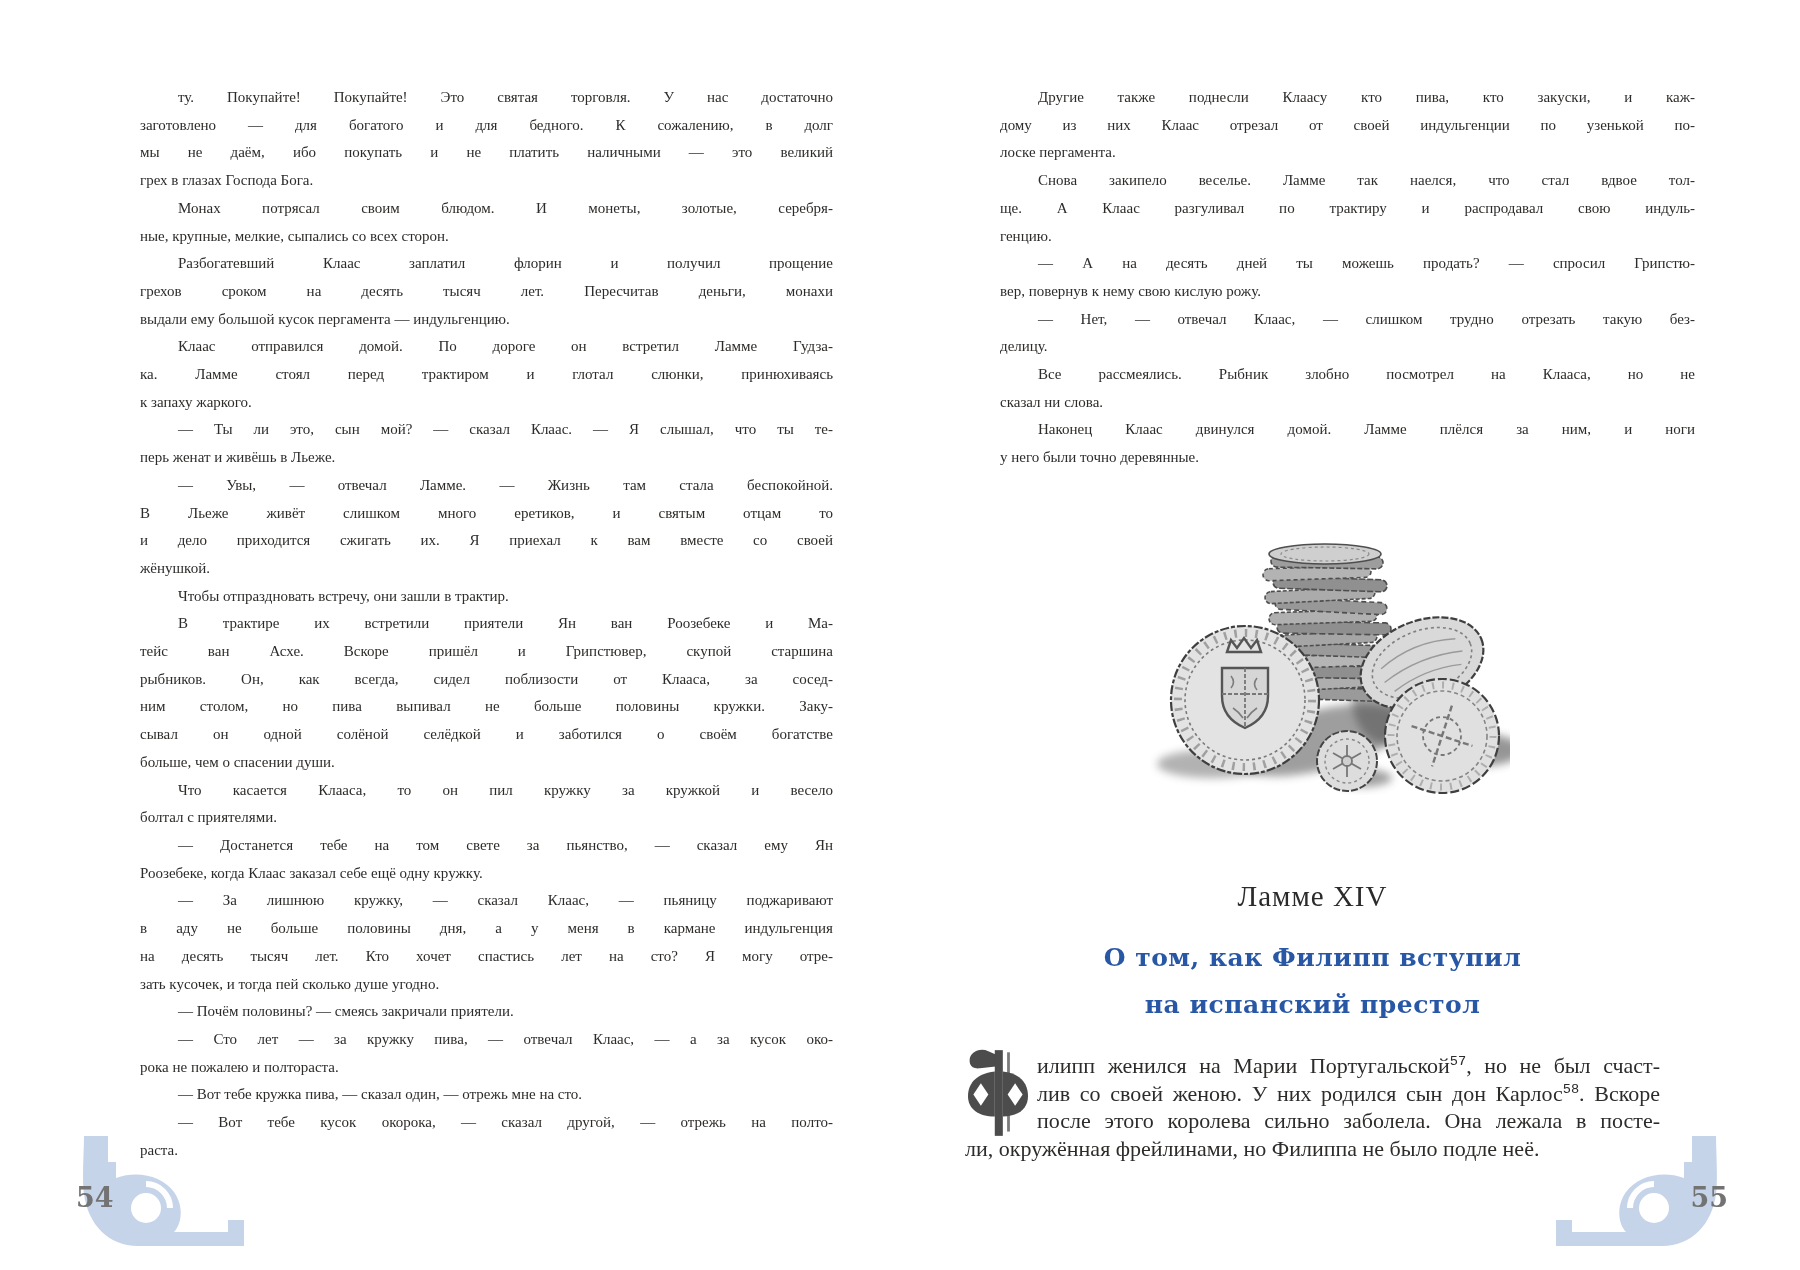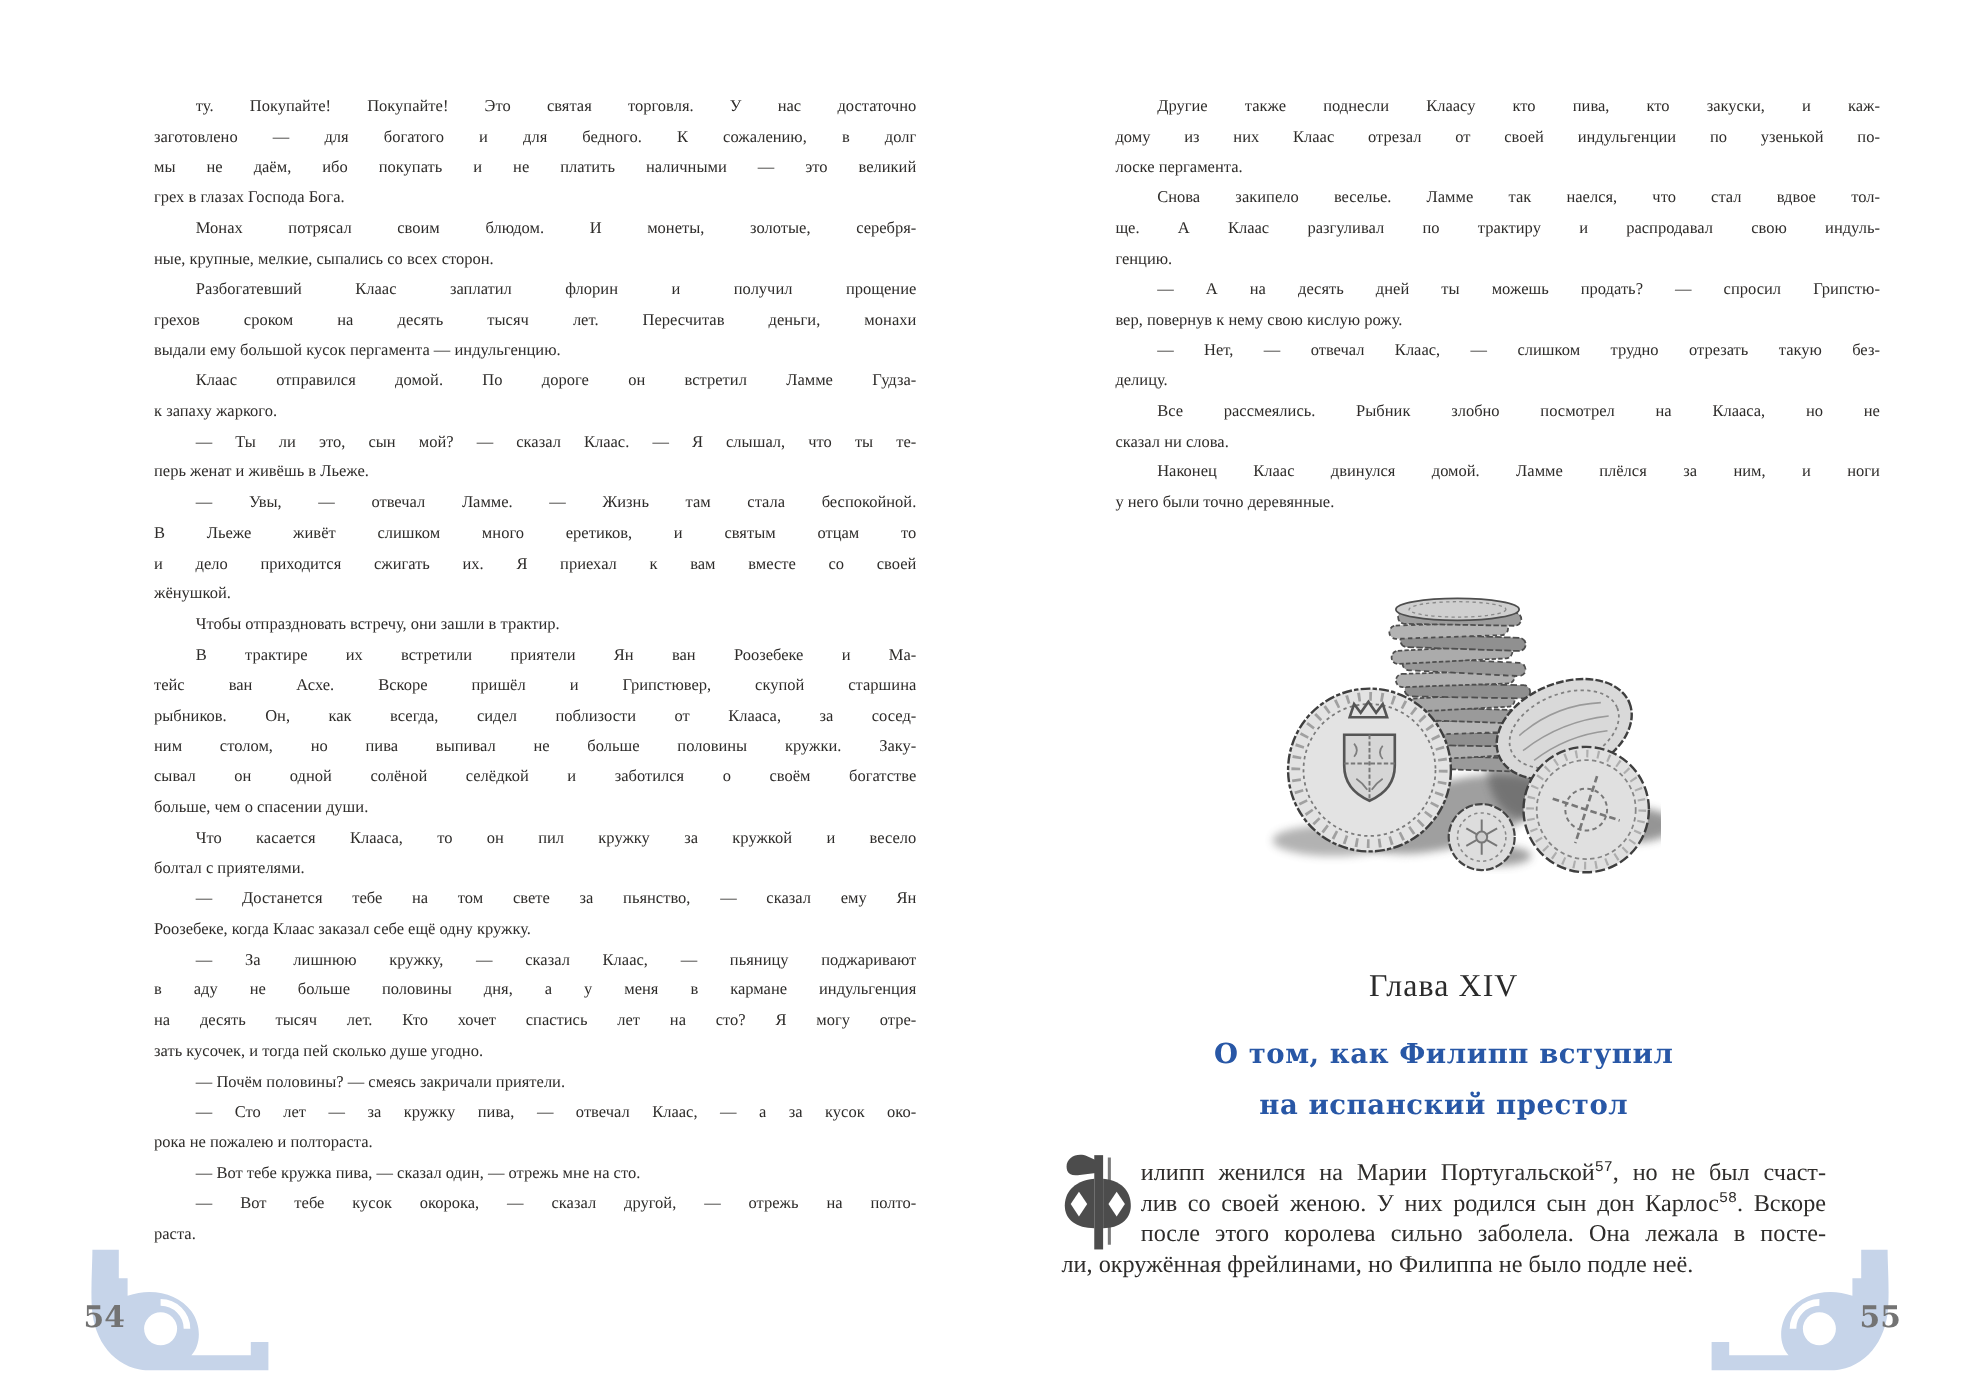--- a/index.html
+++ b/index.html
@@ -3,21 +3,21 @@
 <meta charset="utf-8">
 <style>
   html,body{margin:0;padding:0;background:#ffffff;}
   .spread{position:relative;width:1800px;height:1270px;background:#ffffff;overflow:hidden;
           font-family:"Liberation Serif", serif;color:#2e2c2a;}
   .page{position:absolute;top:0;width:900px;height:1270px;}
   .page-left{left:0;}
   .page-right{left:900px;}
   .text-col{position:absolute;font-size:15px;line-height:27.7px;margin-left:35px;}
   #left-col{left:105px;top:84px;width:693px;}
-  #right-col{left:79px;top:84px;width:695px;}
+  #right-col{left:65px;top:84px;width:695px;}
   .tline{text-align:justify;text-align-last:justify;}
   .tline.tlast{text-align-last:left;}
   .tline.tindent{text-indent:38px;}
   sup{font-size:0.62em;line-height:0;vertical-align:super;font-family:Liberation Mono, monospace;}
   .illustration{position:absolute;left:250px;top:528px;width:360px;height:267px;}
   .chapter-heading{position:absolute;left:65px;top:880px;width:695px;text-align:center;
                    font-size:29px;letter-spacing:1px;color:#2b2b2b;}
   .chapter-title{position:absolute;left:65px;top:934px;width:695px;text-align:center;
                  font-family:"DejaVu Serif", serif;font-weight:bold;font-size:25px;line-height:47px;
                  letter-spacing:0.5px;}
@@ -42,20 +42,21 @@
         <div class="tline tindent">ту. Покупайте! Покупайте! Это святая торговля. У нас достаточно</div>
         <div class="tline">заготовлено — для богатого и для бедного. К сожалению, в долг</div>
         <div class="tline">мы не даём, ибо покупать и не платить наличными — это великий</div>
         <div class="tline tlast">грех в глазах Господа Бога.</div>
         <div class="tline tindent">Монах потрясал своим блюдом. И монеты, золотые, серебря-</div>
         <div class="tline tlast">ные, крупные, мелкие, сыпались со всех сторон.</div>
         <div class="tline tindent">Разбогатевший Клаас заплатил флорин и получил прощение</div>
         <div class="tline">грехов сроком на десять тысяч лет. Пересчитав деньги, монахи</div>
         <div class="tline tlast">выдали ему большой кусок пергамента — индульгенцию.</div>
         <div class="tline tindent">Клаас отправился домой. По дороге он встретил Ламме Гудза-</div>
+        <div class="tline">ка. Ламме стоял перед трактиром и глотал слюнки, принюхиваясь</div>
         <div class="tline tlast">к запаху жаркого.</div>
         <div class="tline tindent">— Ты ли это, сын мой? — сказал Клаас. — Я слышал, что ты те-</div>
         <div class="tline tlast">перь женат и живёшь в Льеже.</div>
         <div class="tline tindent">— Увы, — отвечал Ламме. — Жизнь там стала беспокойной.</div>
         <div class="tline">В Льеже живёт слишком много еретиков, и святым отцам то</div>
         <div class="tline">и дело приходится сжигать их. Я приехал к вам вместе со своей</div>
         <div class="tline tlast">жёнушкой.</div>
         <div class="tline tlast tindent">Чтобы отпраздновать встречу, они зашли в трактир.</div>
         <div class="tline tindent">В трактире их встретили приятели Ян ван Роозебеке и Ма-</div>
         <div class="tline">тейс ван Асхе. Вскоре пришёл и Грипстювер, скупой старшина</div>
@@ -164,21 +165,21 @@
           <circle r="30" fill="#dddddd" stroke="#444444" stroke-width="2" stroke-dasharray="7 2"></circle>
           <circle r="22" fill="none" stroke="#888888" stroke-width="1.4" stroke-dasharray="3 3"></circle>
           <g stroke="#777777" stroke-width="1.8">
             <path d="M0,-16 V16 M-14,-8 L14,8 M-14,8 L14,-8"></path>
             <circle r="5" fill="#cfcfcf"></circle>
           </g>
         </g>
       </svg>
     </div>
 
-    <div class="chapter-heading">Глава XIV</div>
+    <div class="chapter-heading">Ламме XIV</div>
 
     <div class="chapter-title" id="chapter-title" style="color: rgb(40, 87, 166);">
       <div>О том, как Филипп вступил</div>
       <div>на испанский престол</div>
     </div>
 
     <div class="intro">
       <div class="dropcap">
         <svg width="66" height="90" viewBox="0 0 60 84">
           <g fill="#4c4c4c">

